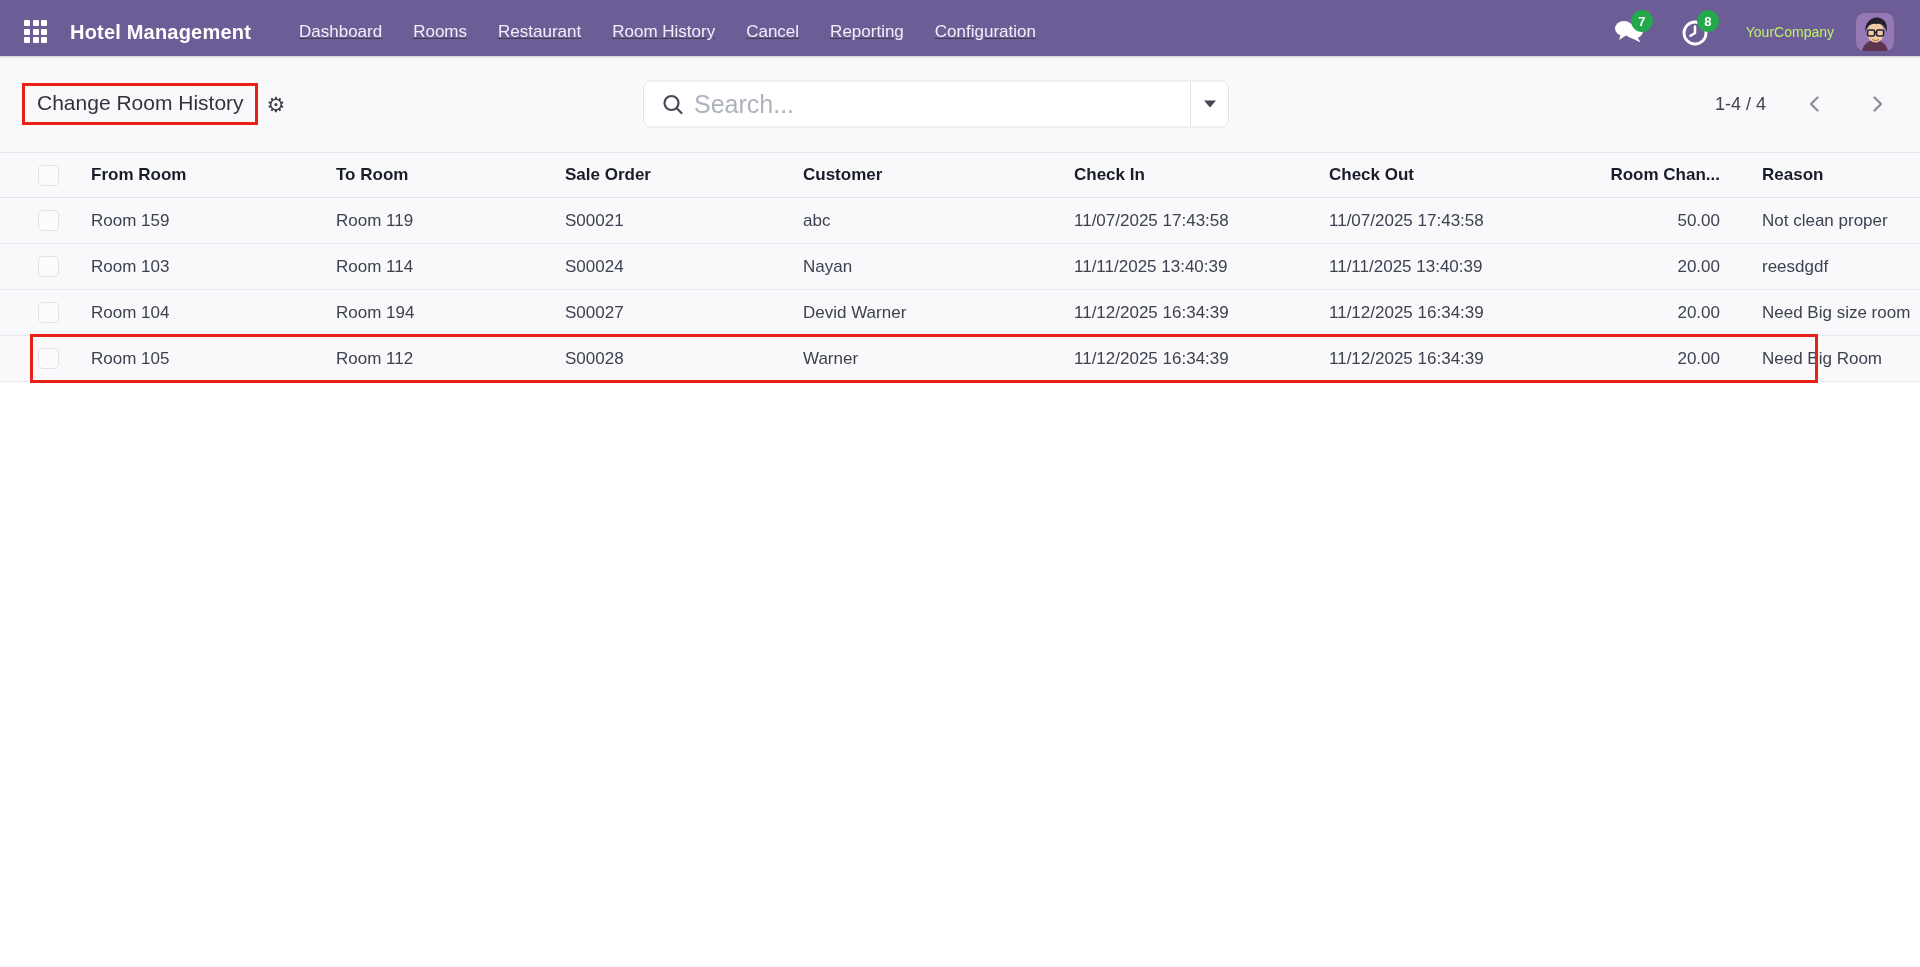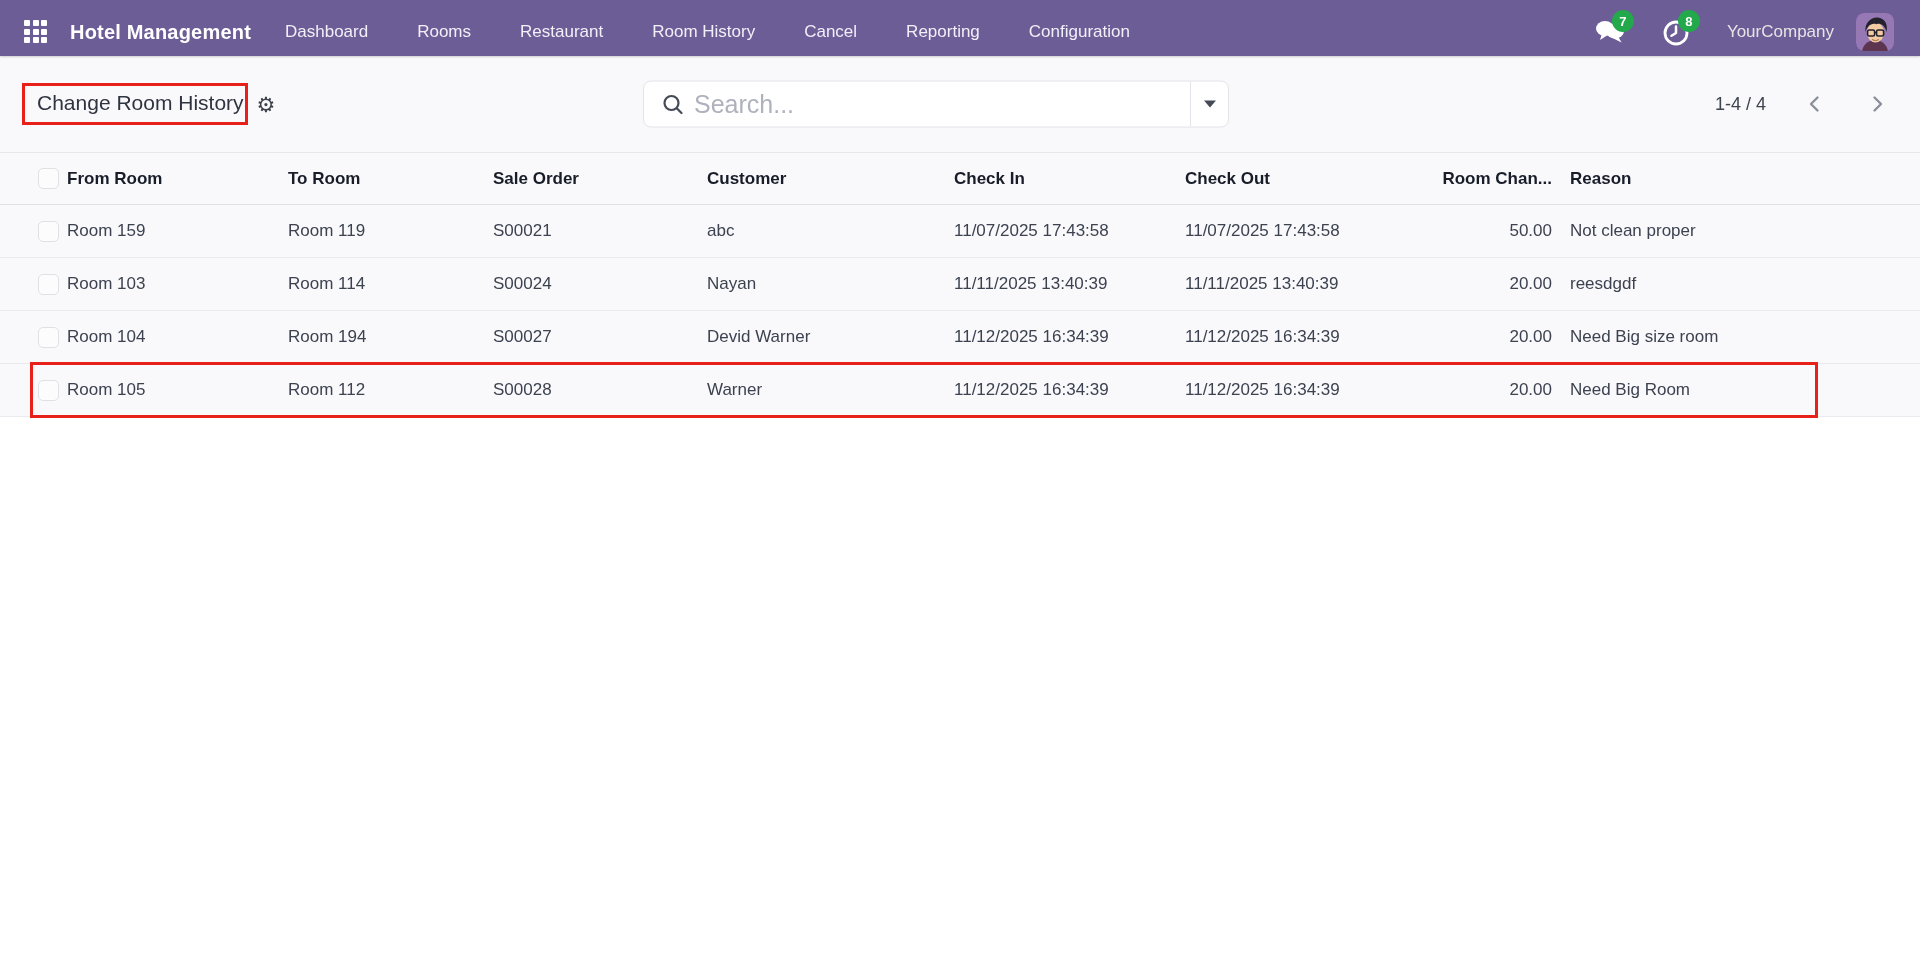--- a/index.html
+++ b/index.html
@@ -33,22 +33,23 @@
   .app-name {
     margin-left: 22px;
     font-size: 20px;
     font-weight: 700;
     color: #ffffff;
     letter-spacing: .2px;
     white-space: nowrap;
   }
   .nav-items {
     display: flex;
-    margin-left: 34px;
-    gap: 49px;
+    margin-left: 48px;
+    gap: 31px;
+    text-decoration: underline;
   }
   .nav-item {
     font-size: 17px;
     color: #f1eff7;
     white-space: nowrap;
     cursor: pointer;
     line-height: 56px;
   }
   .topbar-right {
     margin-left: auto;
@@ -63,35 +64,35 @@
     top: -5px; left: 17px;
     min-width: 22px; height: 22px;
     padding: 0 5px;
     background: #23a84c;
     border-radius: 11px;
     color: #ffffff;
     font-size: 13px;
     font-weight: 700;
     display: flex; align-items: center; justify-content: center;
   }
-  .company-name { font-size: 17px; color: #e5e5e5; white-space: nowrap; cursor: pointer; }
+  .company-name { font-size: 14px; color: #bef264; white-space: nowrap; cursor: pointer; }
   .avatar { width: 38px; height: 38px; border-radius: 8px; overflow: hidden; cursor: pointer; display: block; }
 
   
   .control-panel {
     height: 96px;
     background: #f9f9fb;
     position: relative;
     display: flex;
     align-items: center;
     padding: 0 30px 0 22px;
   }
   .breadcrumb-box {
     border: 3px solid #e7211a;
-    padding: 5px 1px 7px 12px;
+    padding: 5px 11px 7px 12px;
     display: inline-block;
     background: transparent;
   }
   .breadcrumb-text { font-size: 21px; color: #2f3440; white-space: nowrap; cursor: pointer; }
   .gear-btn {
     margin-left: 9px;
     font-size: 21px;
     color: #3c414d;
     cursor: pointer;
     line-height: 1;
@@ -139,23 +140,24 @@
     gap: 28px;
   }
   .pager-text { font-size: 18px; color: #3f4450; white-space: nowrap; }
   .pager-btn { width: 26px; height: 26px; display: flex; align-items: center; justify-content: center; cursor: pointer; margin-left: 8px; }
 
   
   .list-table { background: #ffffff; }
   .thead, .trow {
     display: grid;
     grid-template-columns: 67px 221px 205px 214px 247px 231px 232px 139px 1fr;
-    height: 53px;
+    height: 46px;
     align-items: center;
     background: #f9f9fb;
+    gap: 24px;
   }
   .thead {
     border-top: 1px solid #e6e7eb;
     border-bottom: 1px solid #dfe1e6;
     font-weight: 700;
     font-size: 17px;
     color: #181d29;
   }
   .trow {
     border-bottom: 1px solid #e8eaee;

